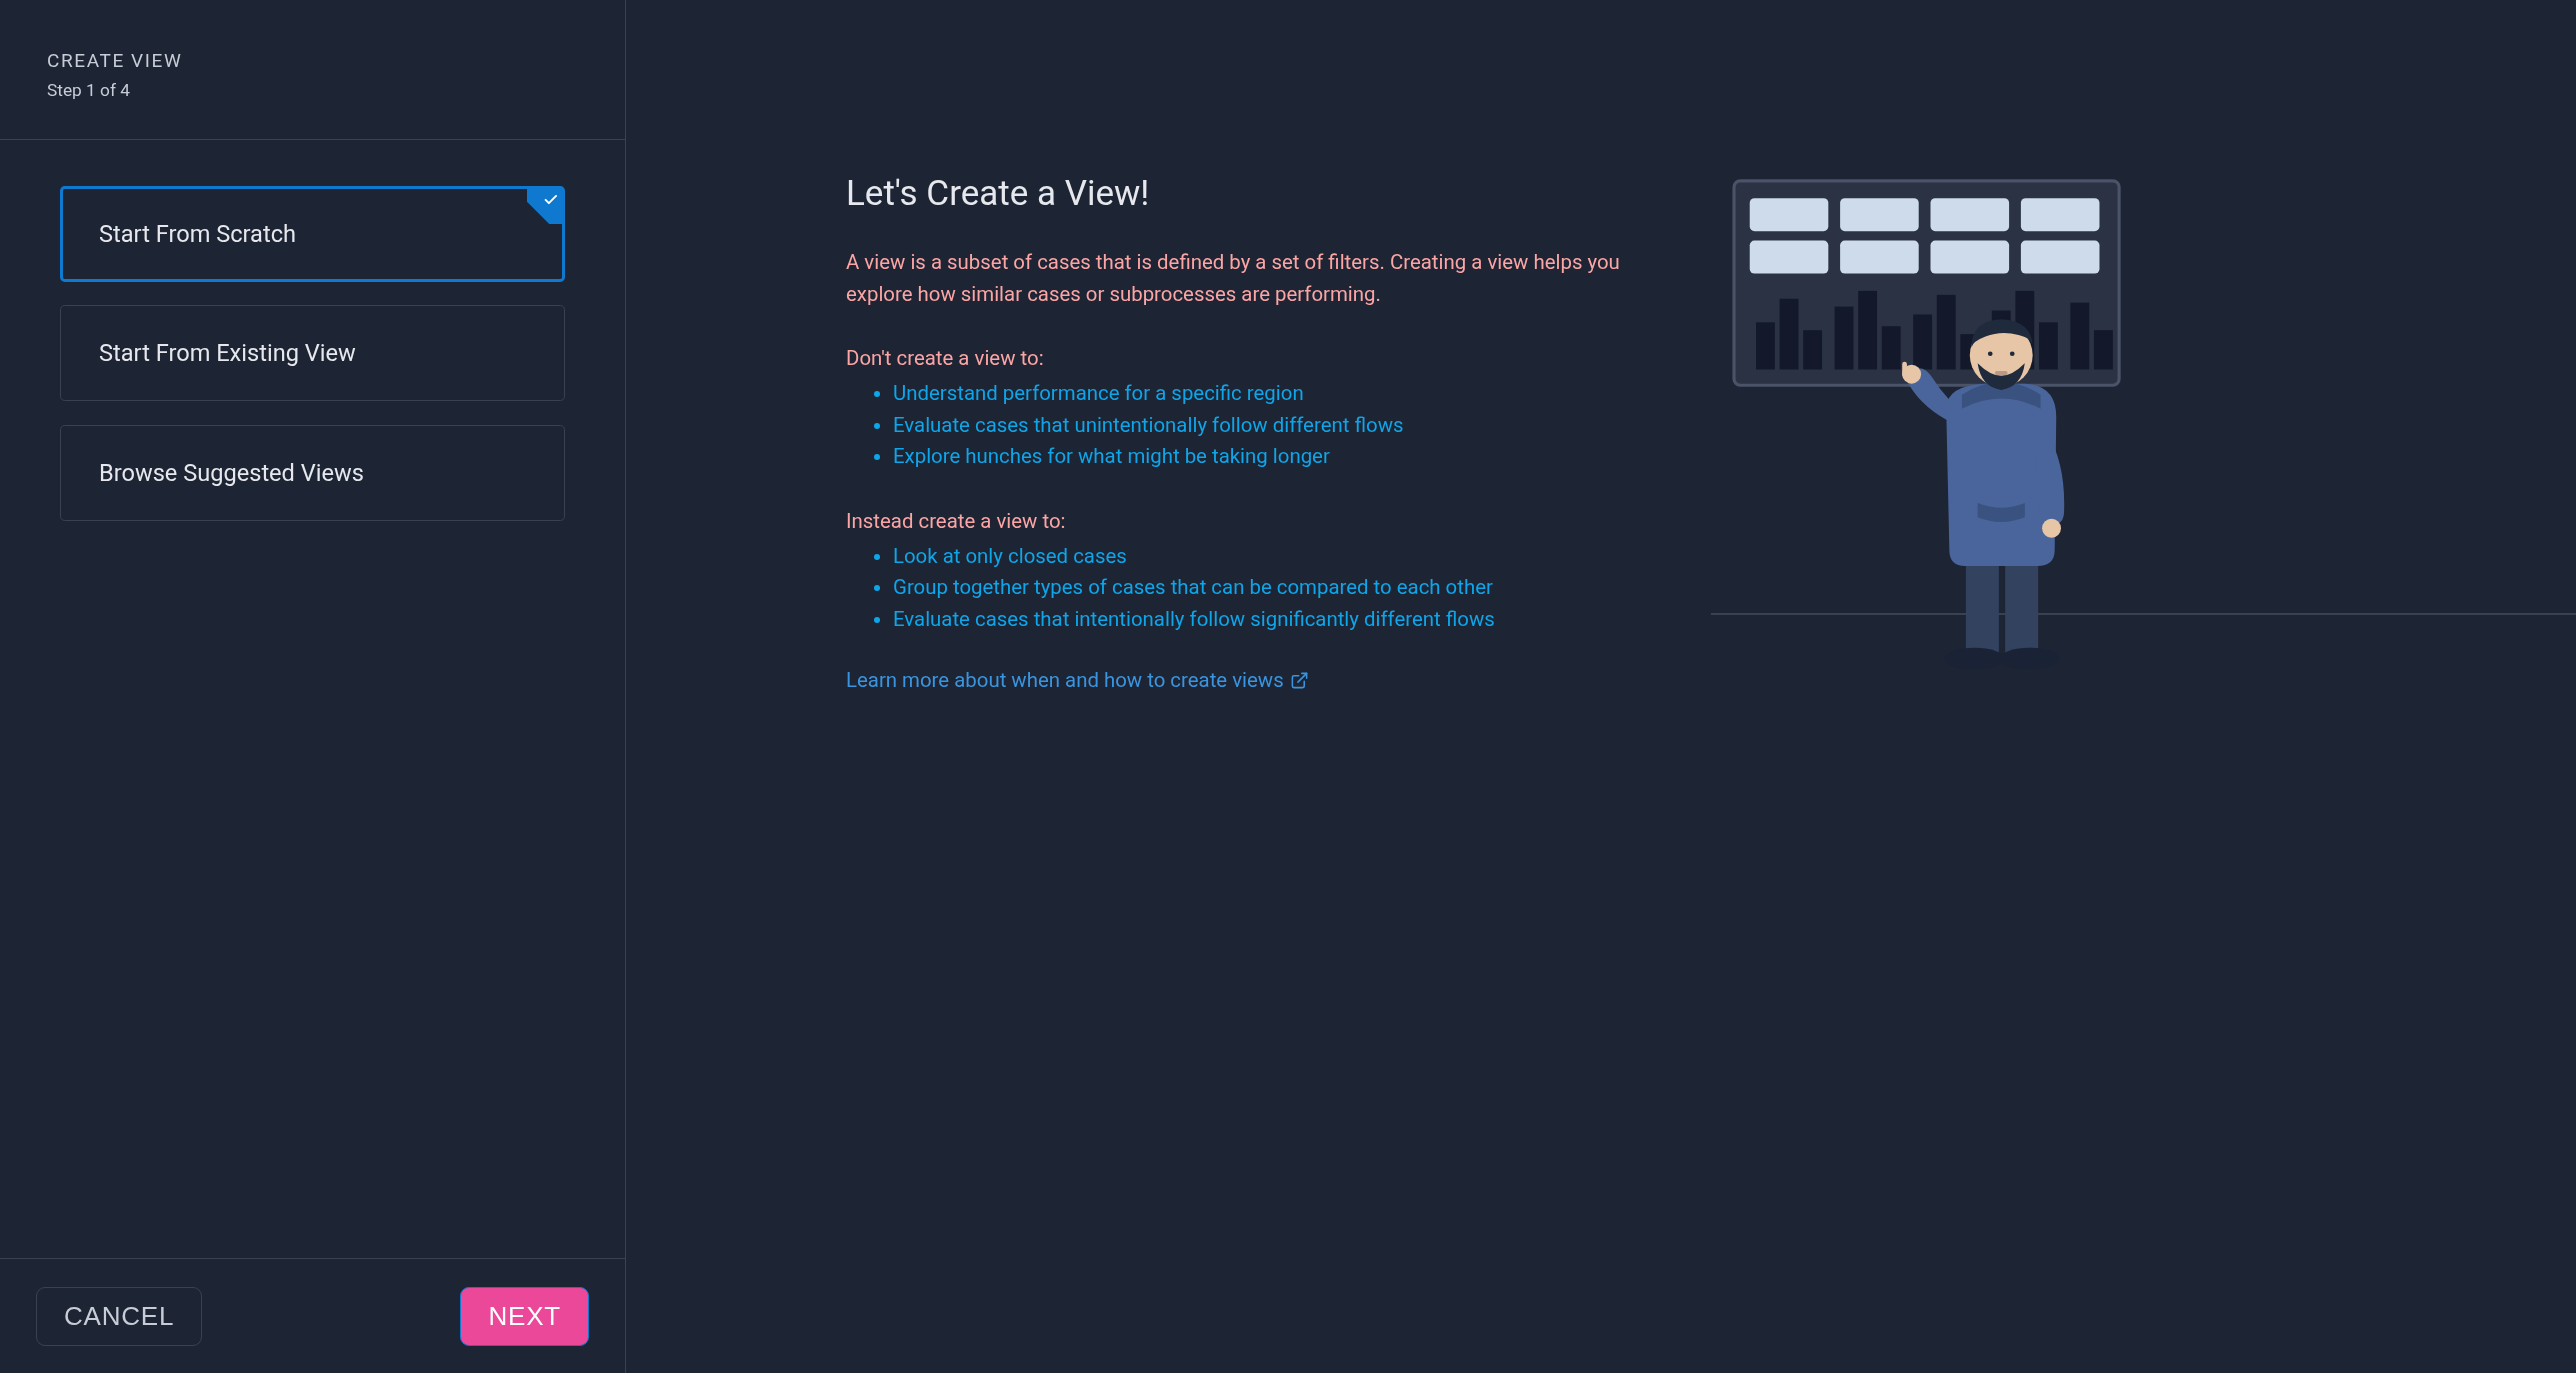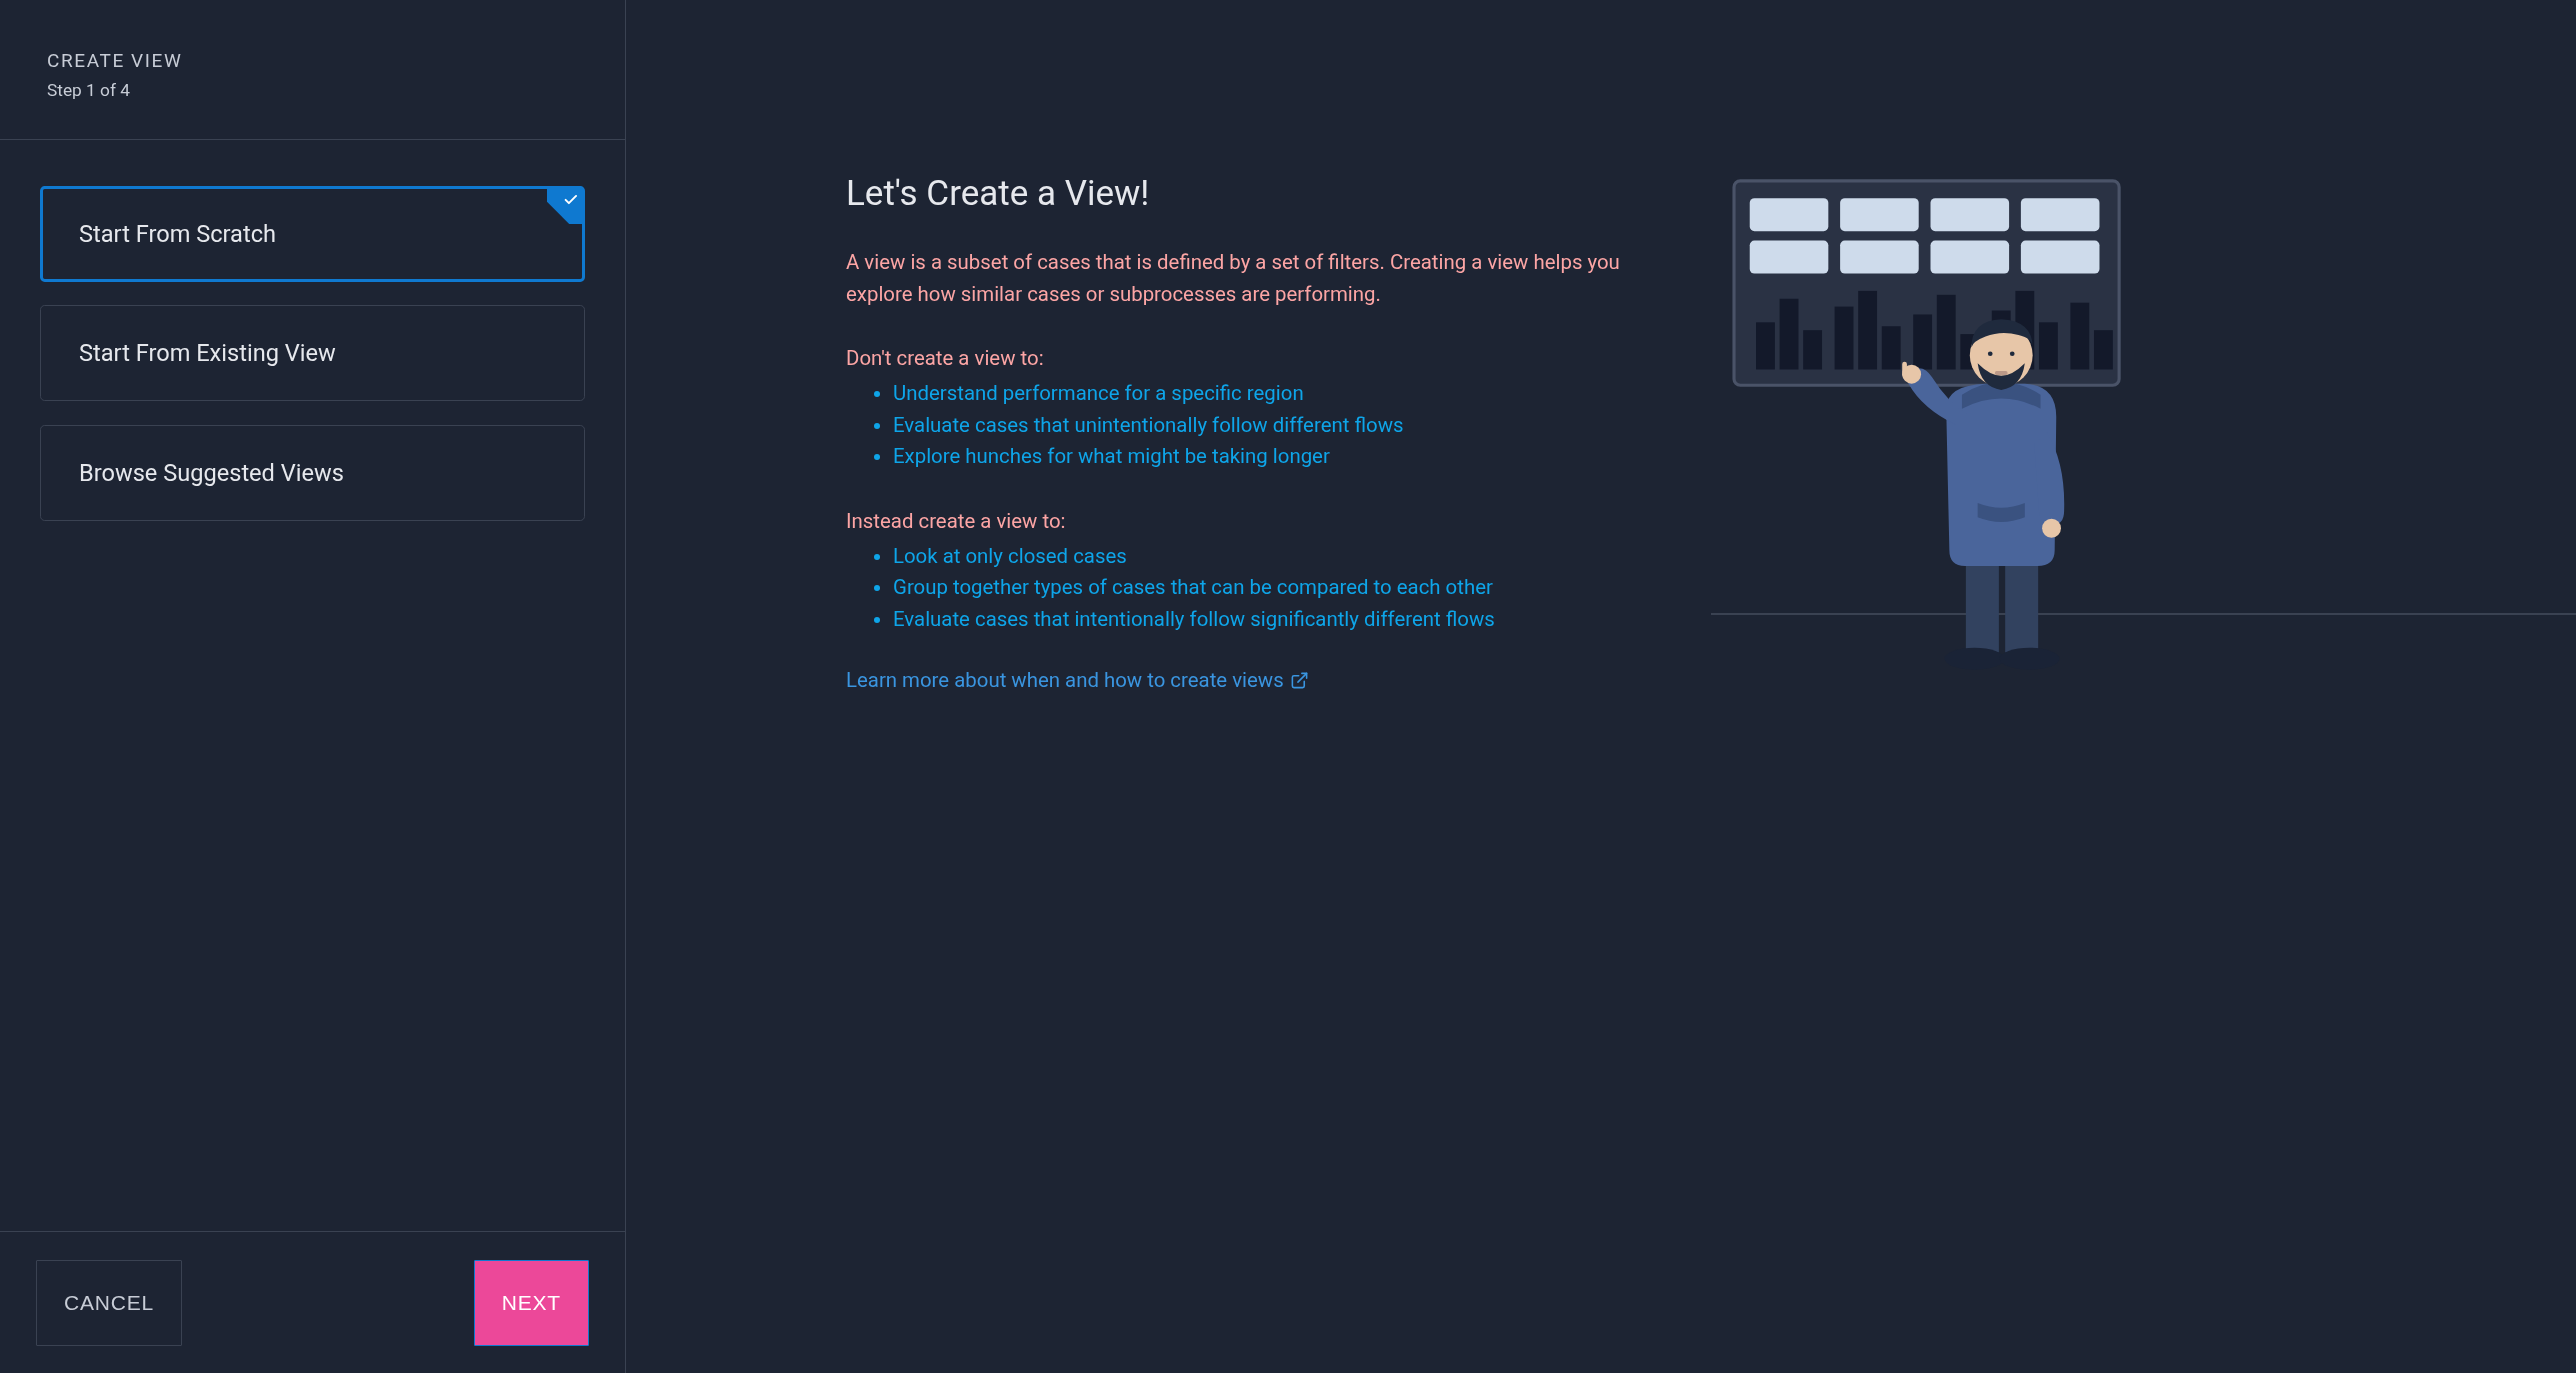--- a/index.html
+++ b/index.html
@@ -39,21 +39,21 @@
       font-weight: 400;
       color: #e6e8ed;
       margin-top: 4.7px;
     }
     .step-indicator {
       font-size: 17.3px;
       color: #c7ccd6;
       margin-top: 7.9px;
     }
     .options {
-      padding: 46px 40px;
+      padding: 46px 60px;
       display: flex;
       flex-direction: column;
       gap: 23.6px;
     }
     .option-card {
       position: relative;
       border: 1.6px solid #3a4252;
       border-radius: 4.7px;
       padding: 33px 38px;
       font-size: 23.6px;
@@ -90,24 +90,24 @@
       height: 15.7px;
     }
     .sidebar-footer {
       margin-top: auto;
       border-top: 1.6px solid #3a4252;
       padding: 28px 36px;
       display: flex;
       justify-content: space-between;
     }
     .btn {
-      font-size: 21px;
+      font-size: 26px;
       letter-spacing: 0.8px;
-      padding: 30px 27px;
-      border-radius: 1px;
+      padding: 13px 27px;
+      border-radius: 9px;
       cursor: pointer;
       font-weight: 400;
     }
     .btn-secondary {
       background: transparent;
       border: 1.6px solid #3a4252;
       color: #c7ccd6;
     }
     .btn-primary {
       background: #ec4899;

